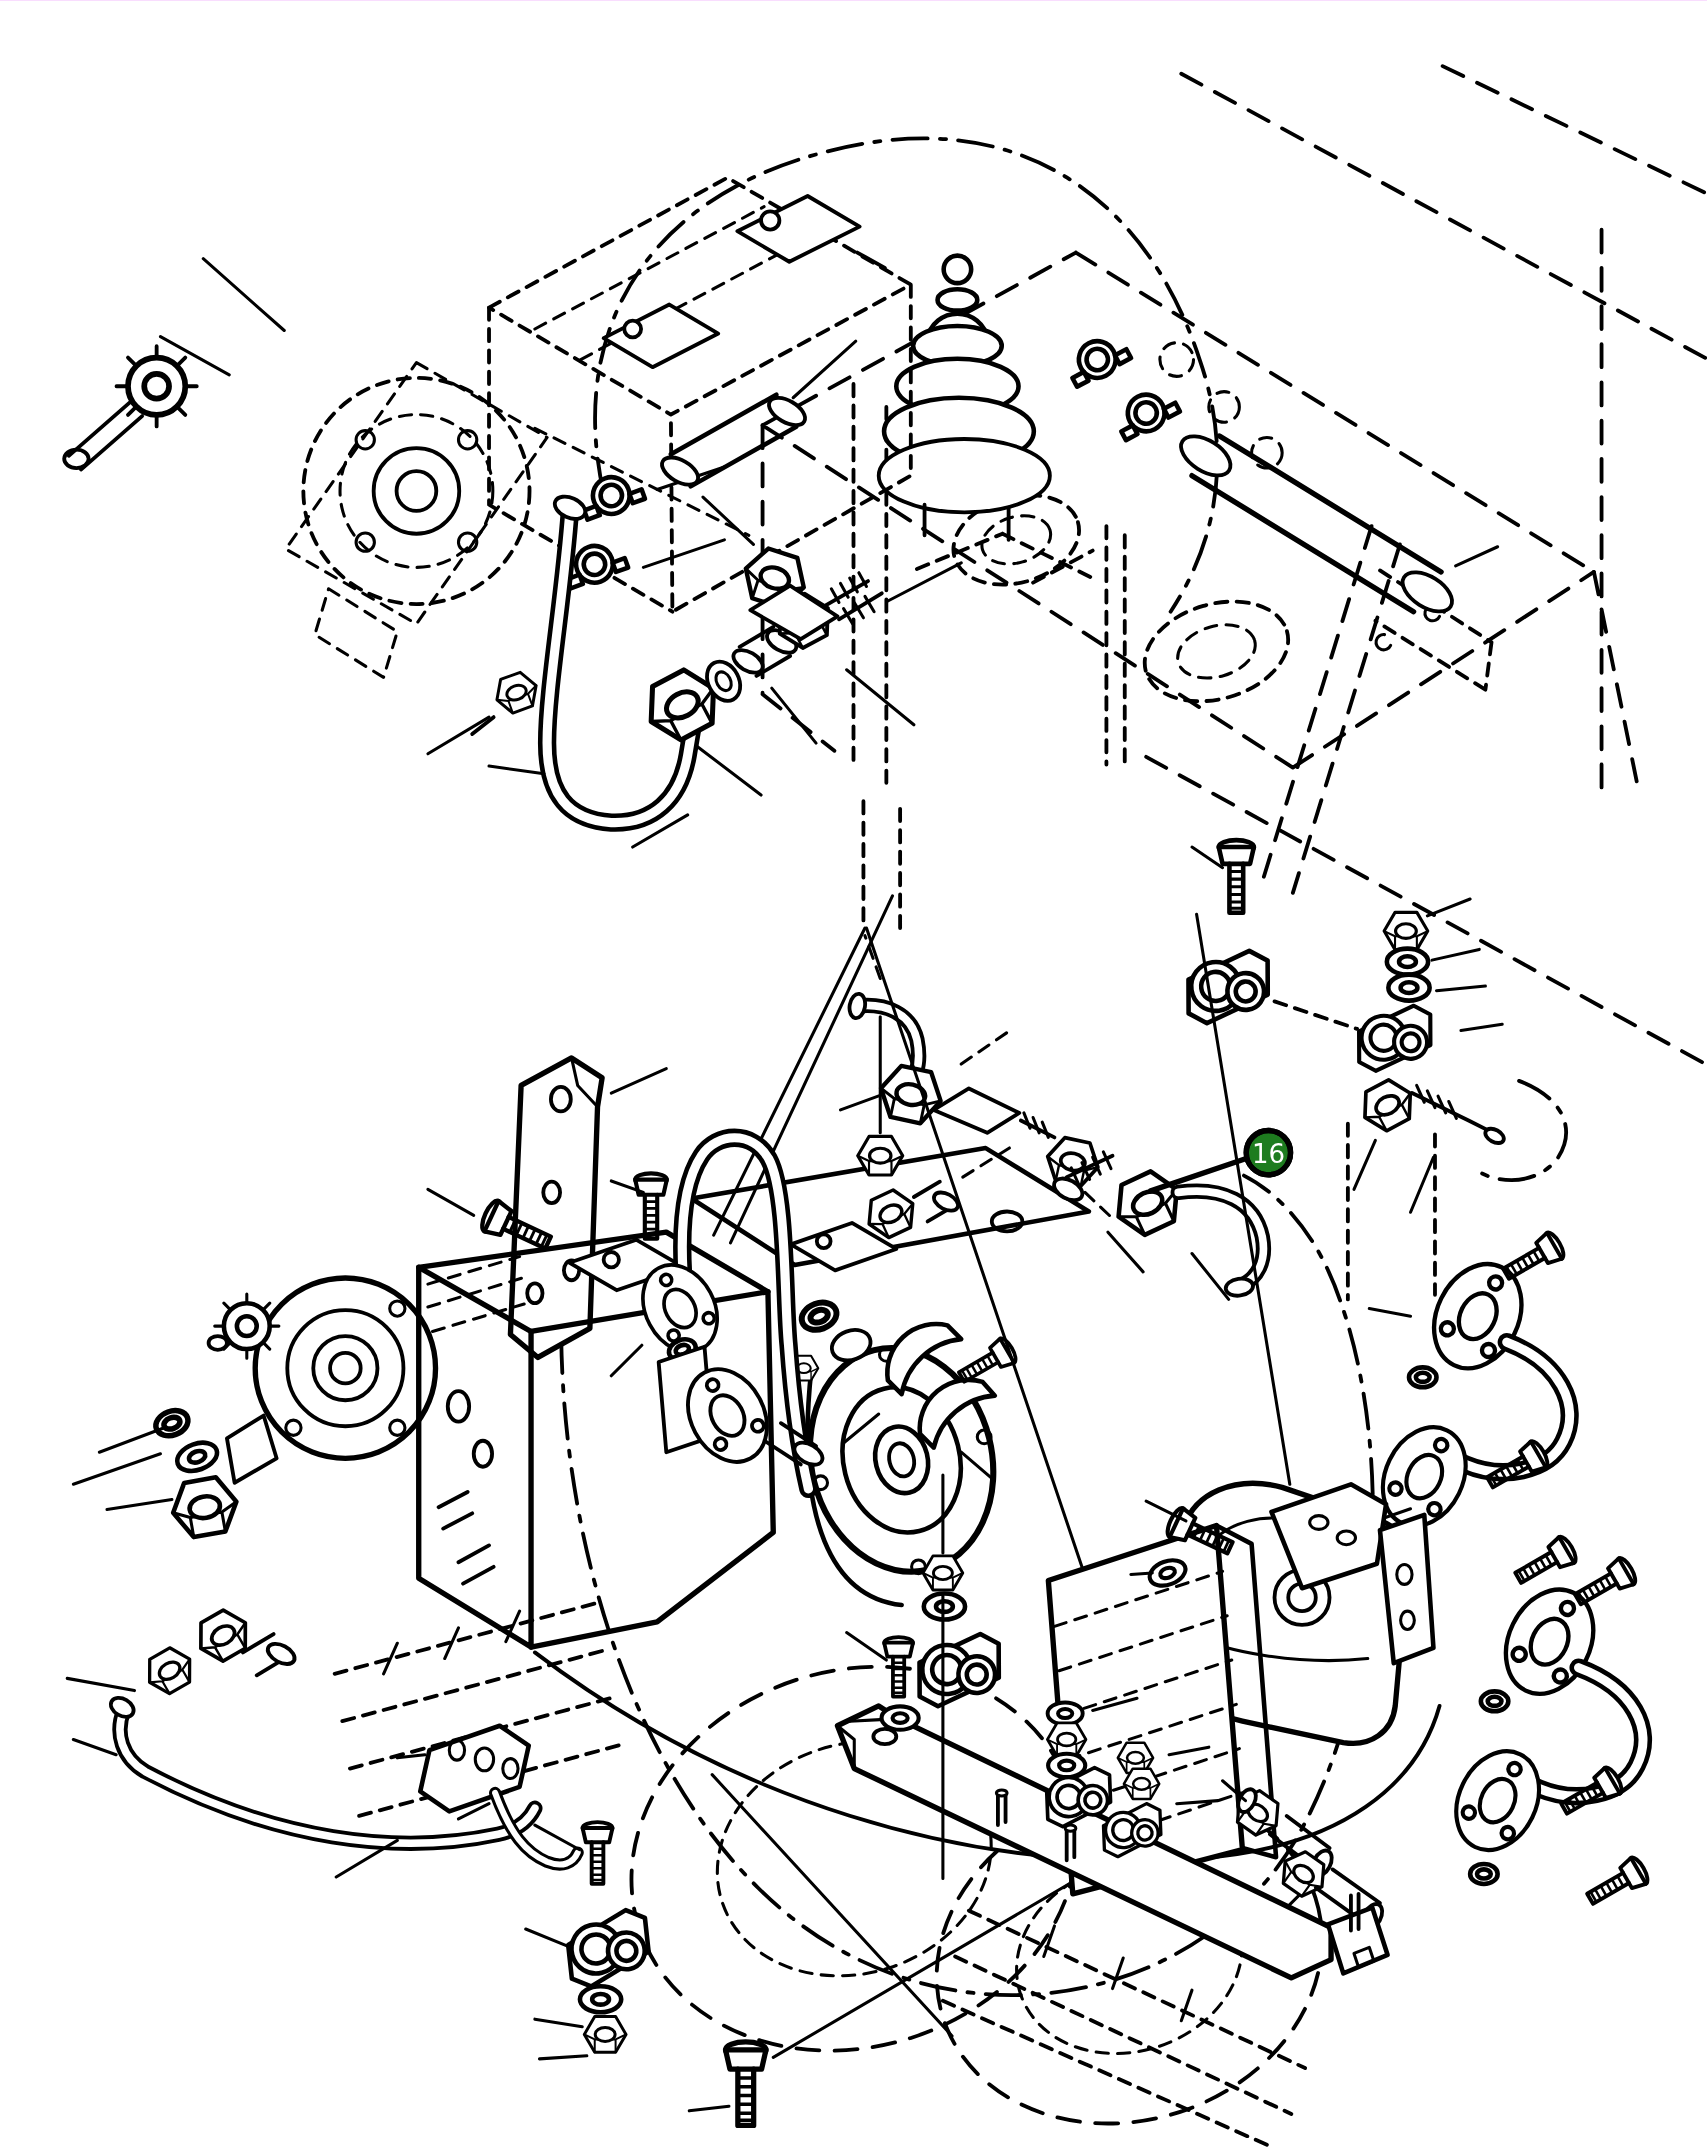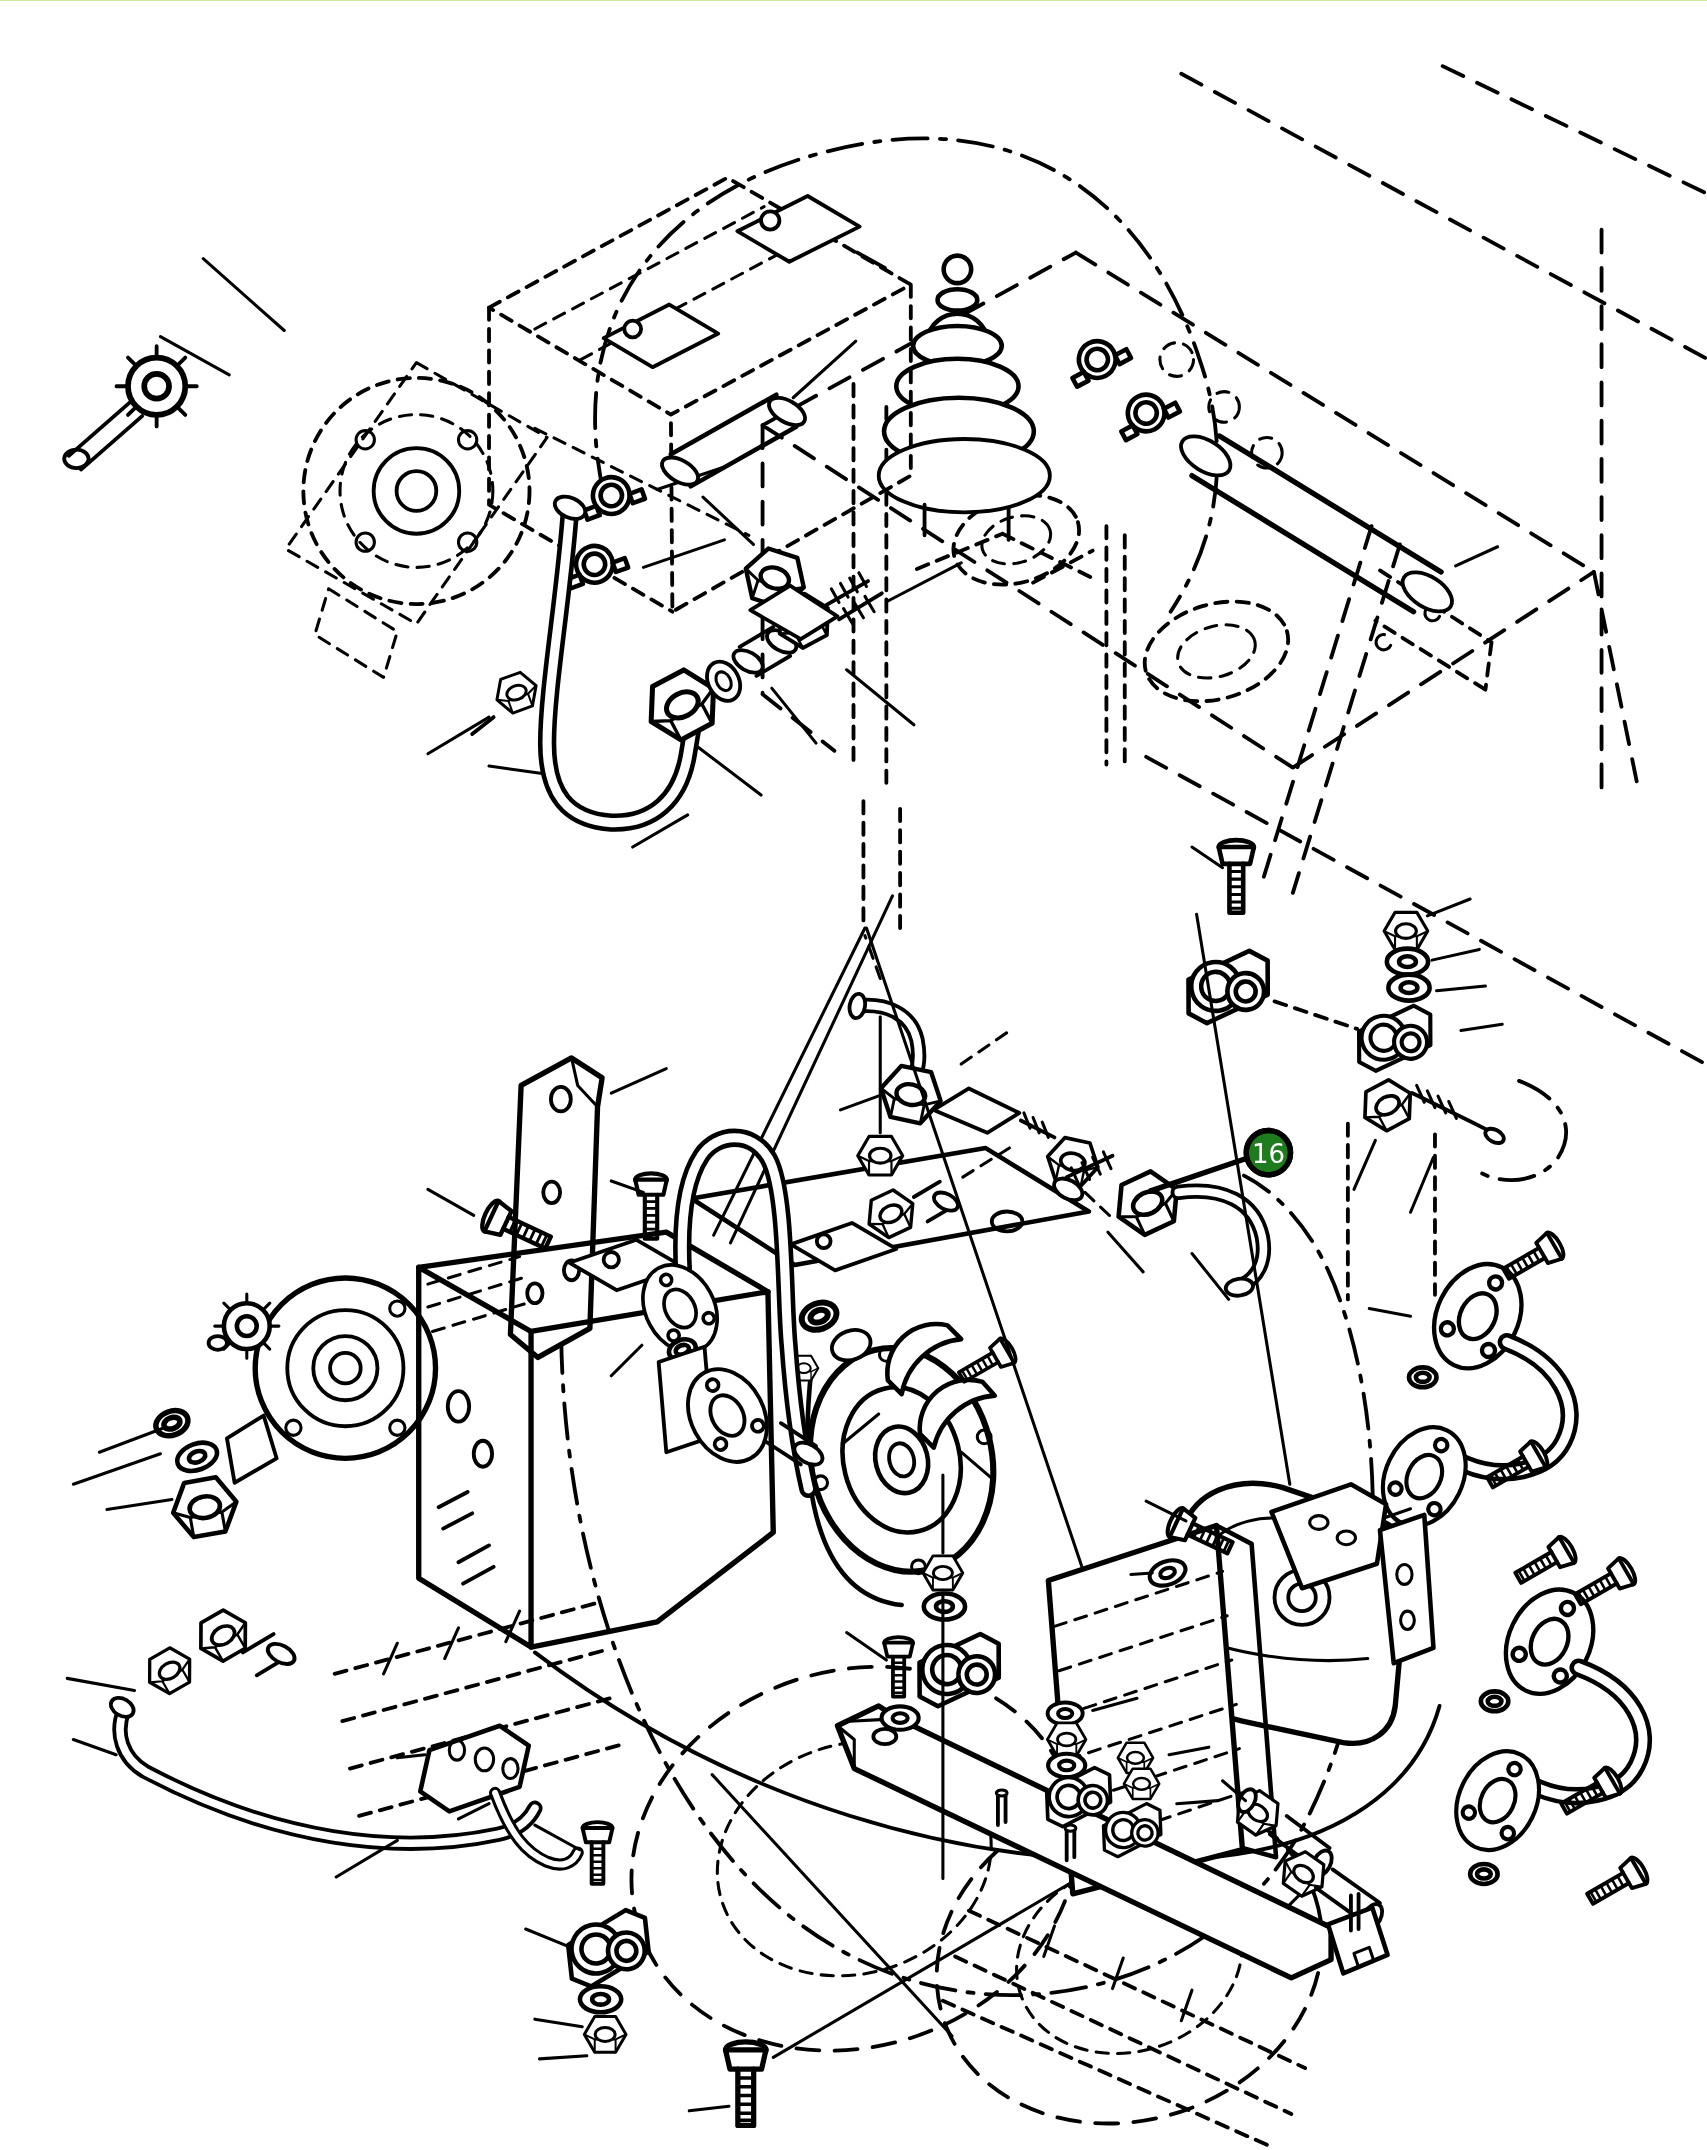--- a/index.html
+++ b/index.html
@@ -1,16 +1,16 @@
 <!DOCTYPE html>
 <html style="font-size:12.2px"><head>
 <meta charset="utf-8">
 <style>
   html,body{margin:0;padding:0;background:#ffffff;}
-  .canvas{position:relative;width:1707px;height:2151px;background:#84cc16;overflow:hidden;}
+  .canvas{position:relative;width:1707px;height:2151px;background:#f0abfc;overflow:hidden;}
   svg{display:block;}
   
   #art *:not(.dyn){stroke:#000;fill:none;stroke-width:6;stroke-linecap:round;stroke-linejoin:round;}
   #art .f{fill:#fff;}
   #art .t4{stroke-width:4;} #art .t5{stroke-width:5;} #art .t7{stroke-width:7;} #art .t8{stroke-width:8;}
   #art .d1{stroke-dasharray:30 20;} #art .d2{stroke-dasharray:16 12;}
   #art .ch{stroke-dasharray:46 16 8 16;}
   #art .tube{stroke-width:24;} #art .tube2{stroke-width:20;} #art .tube3{stroke-width:16;}
   #art .tin{stroke:#fff;stroke-width:12;} #art .tin2{stroke:#fff;stroke-width:10;} #art .tin3{stroke:#fff;stroke-width:8;}
   #art .dyn{}

